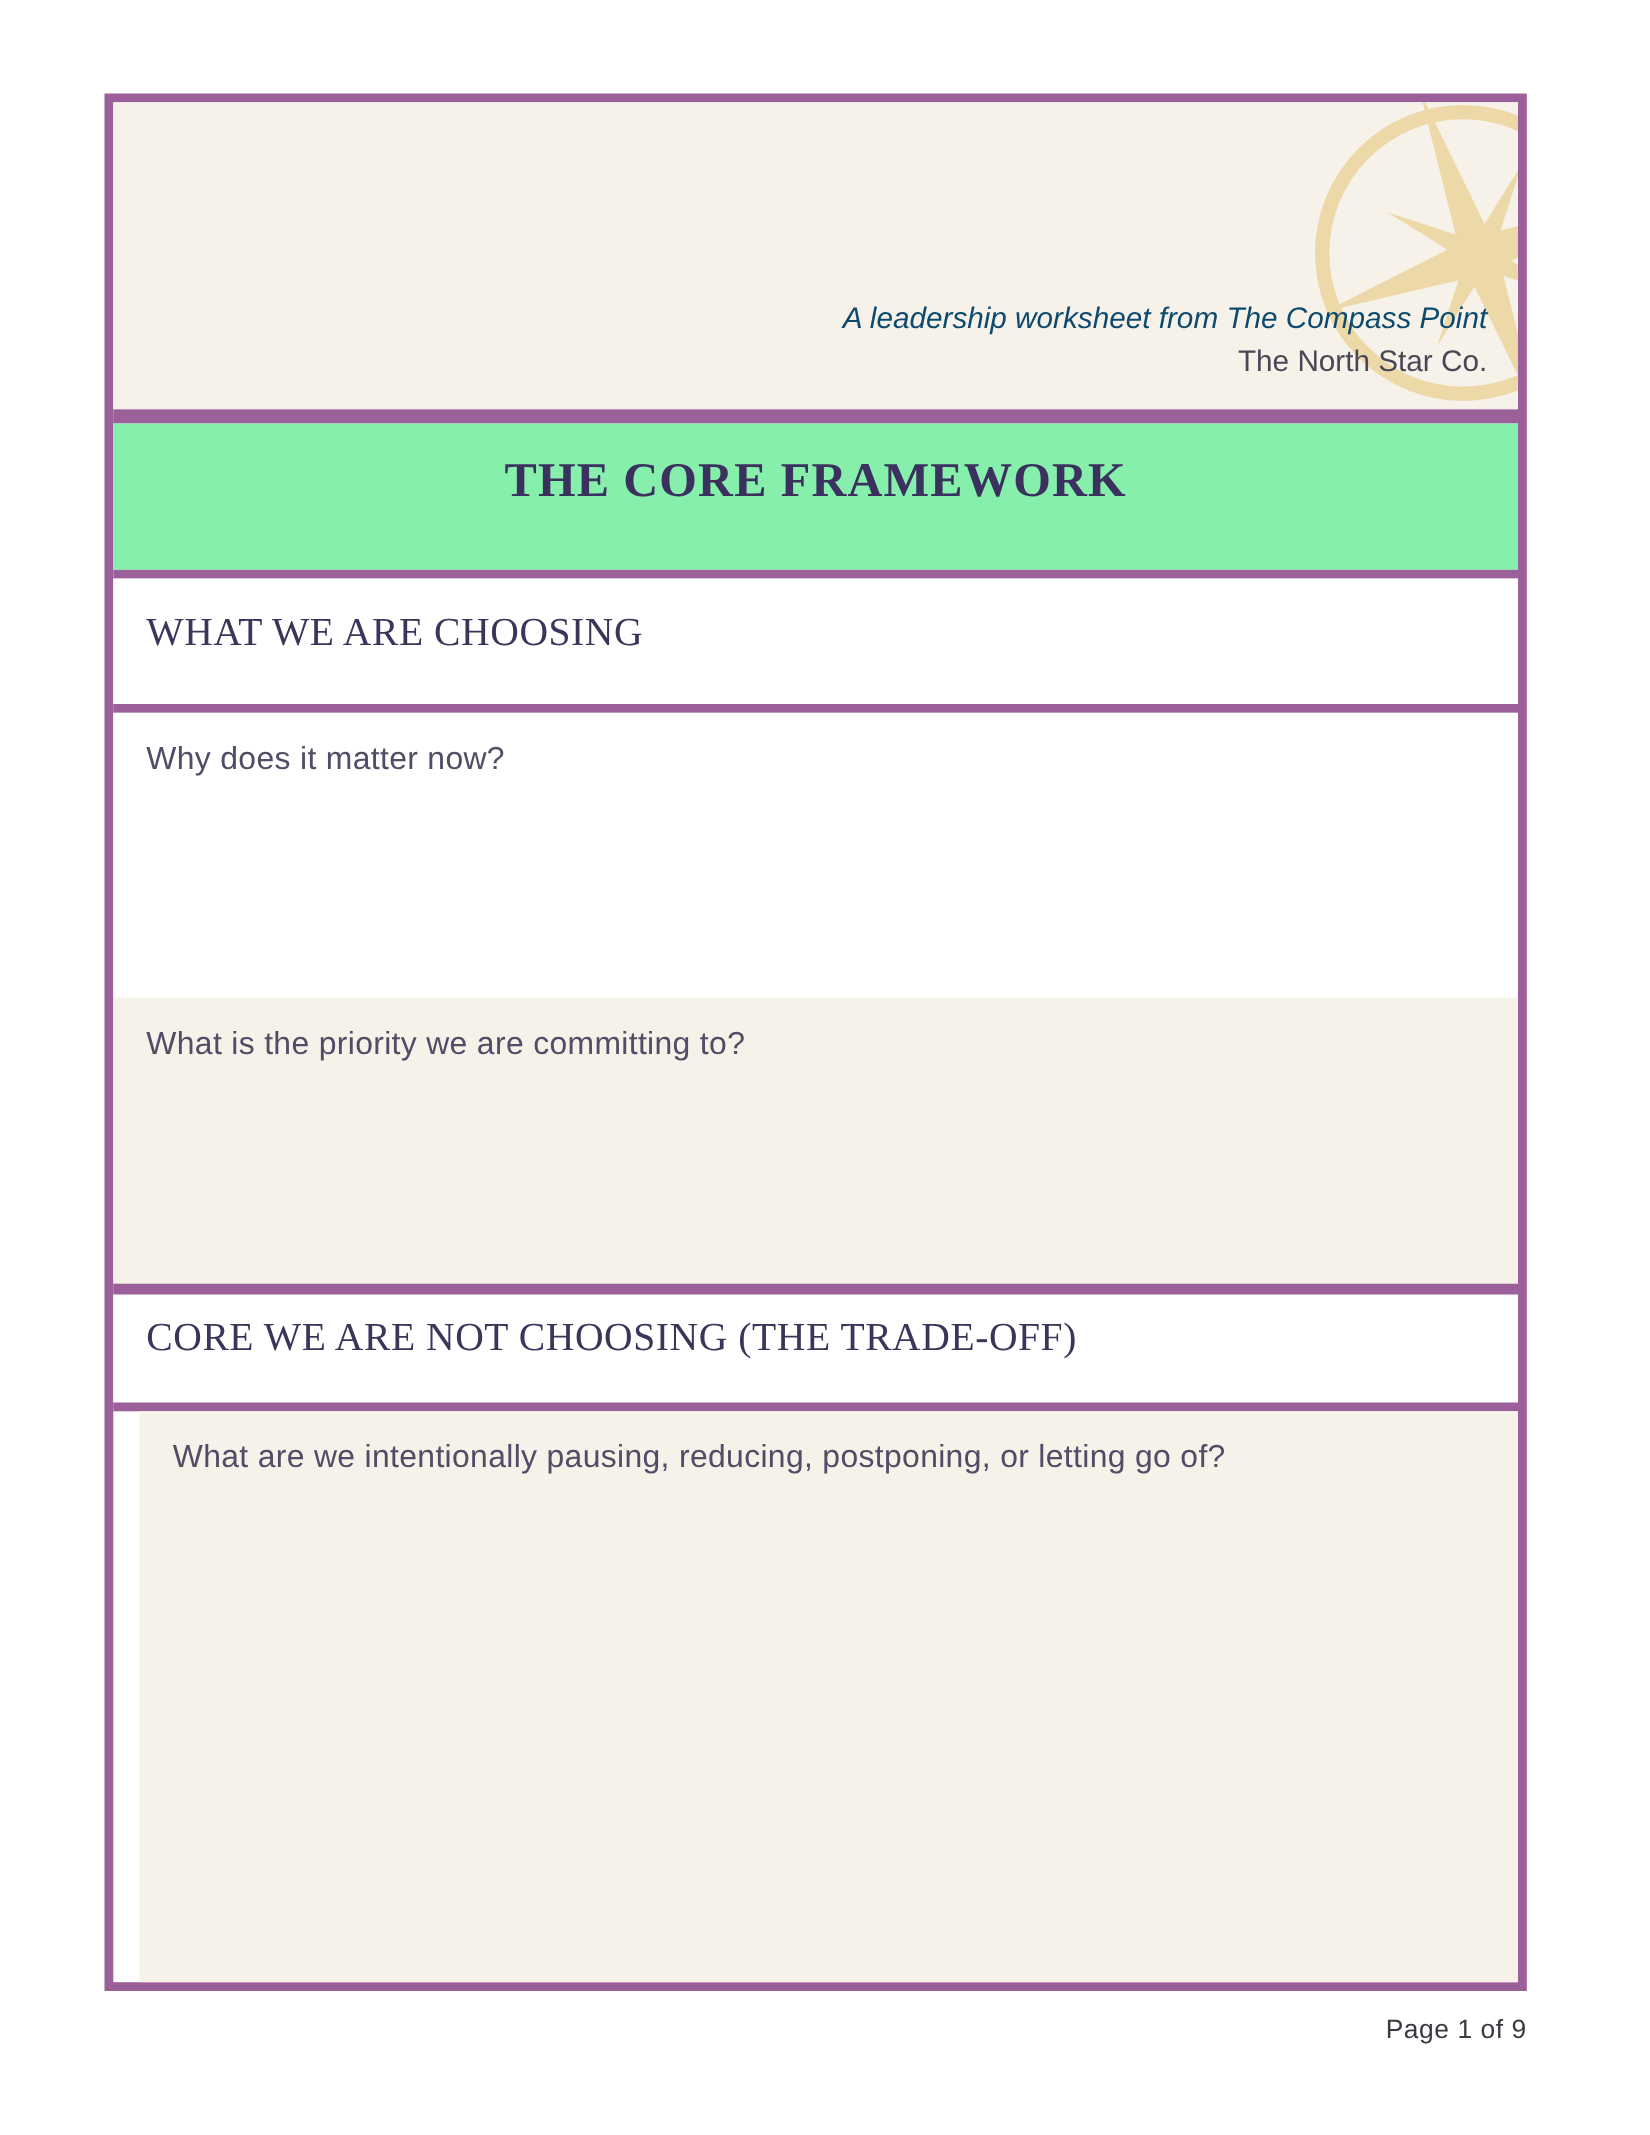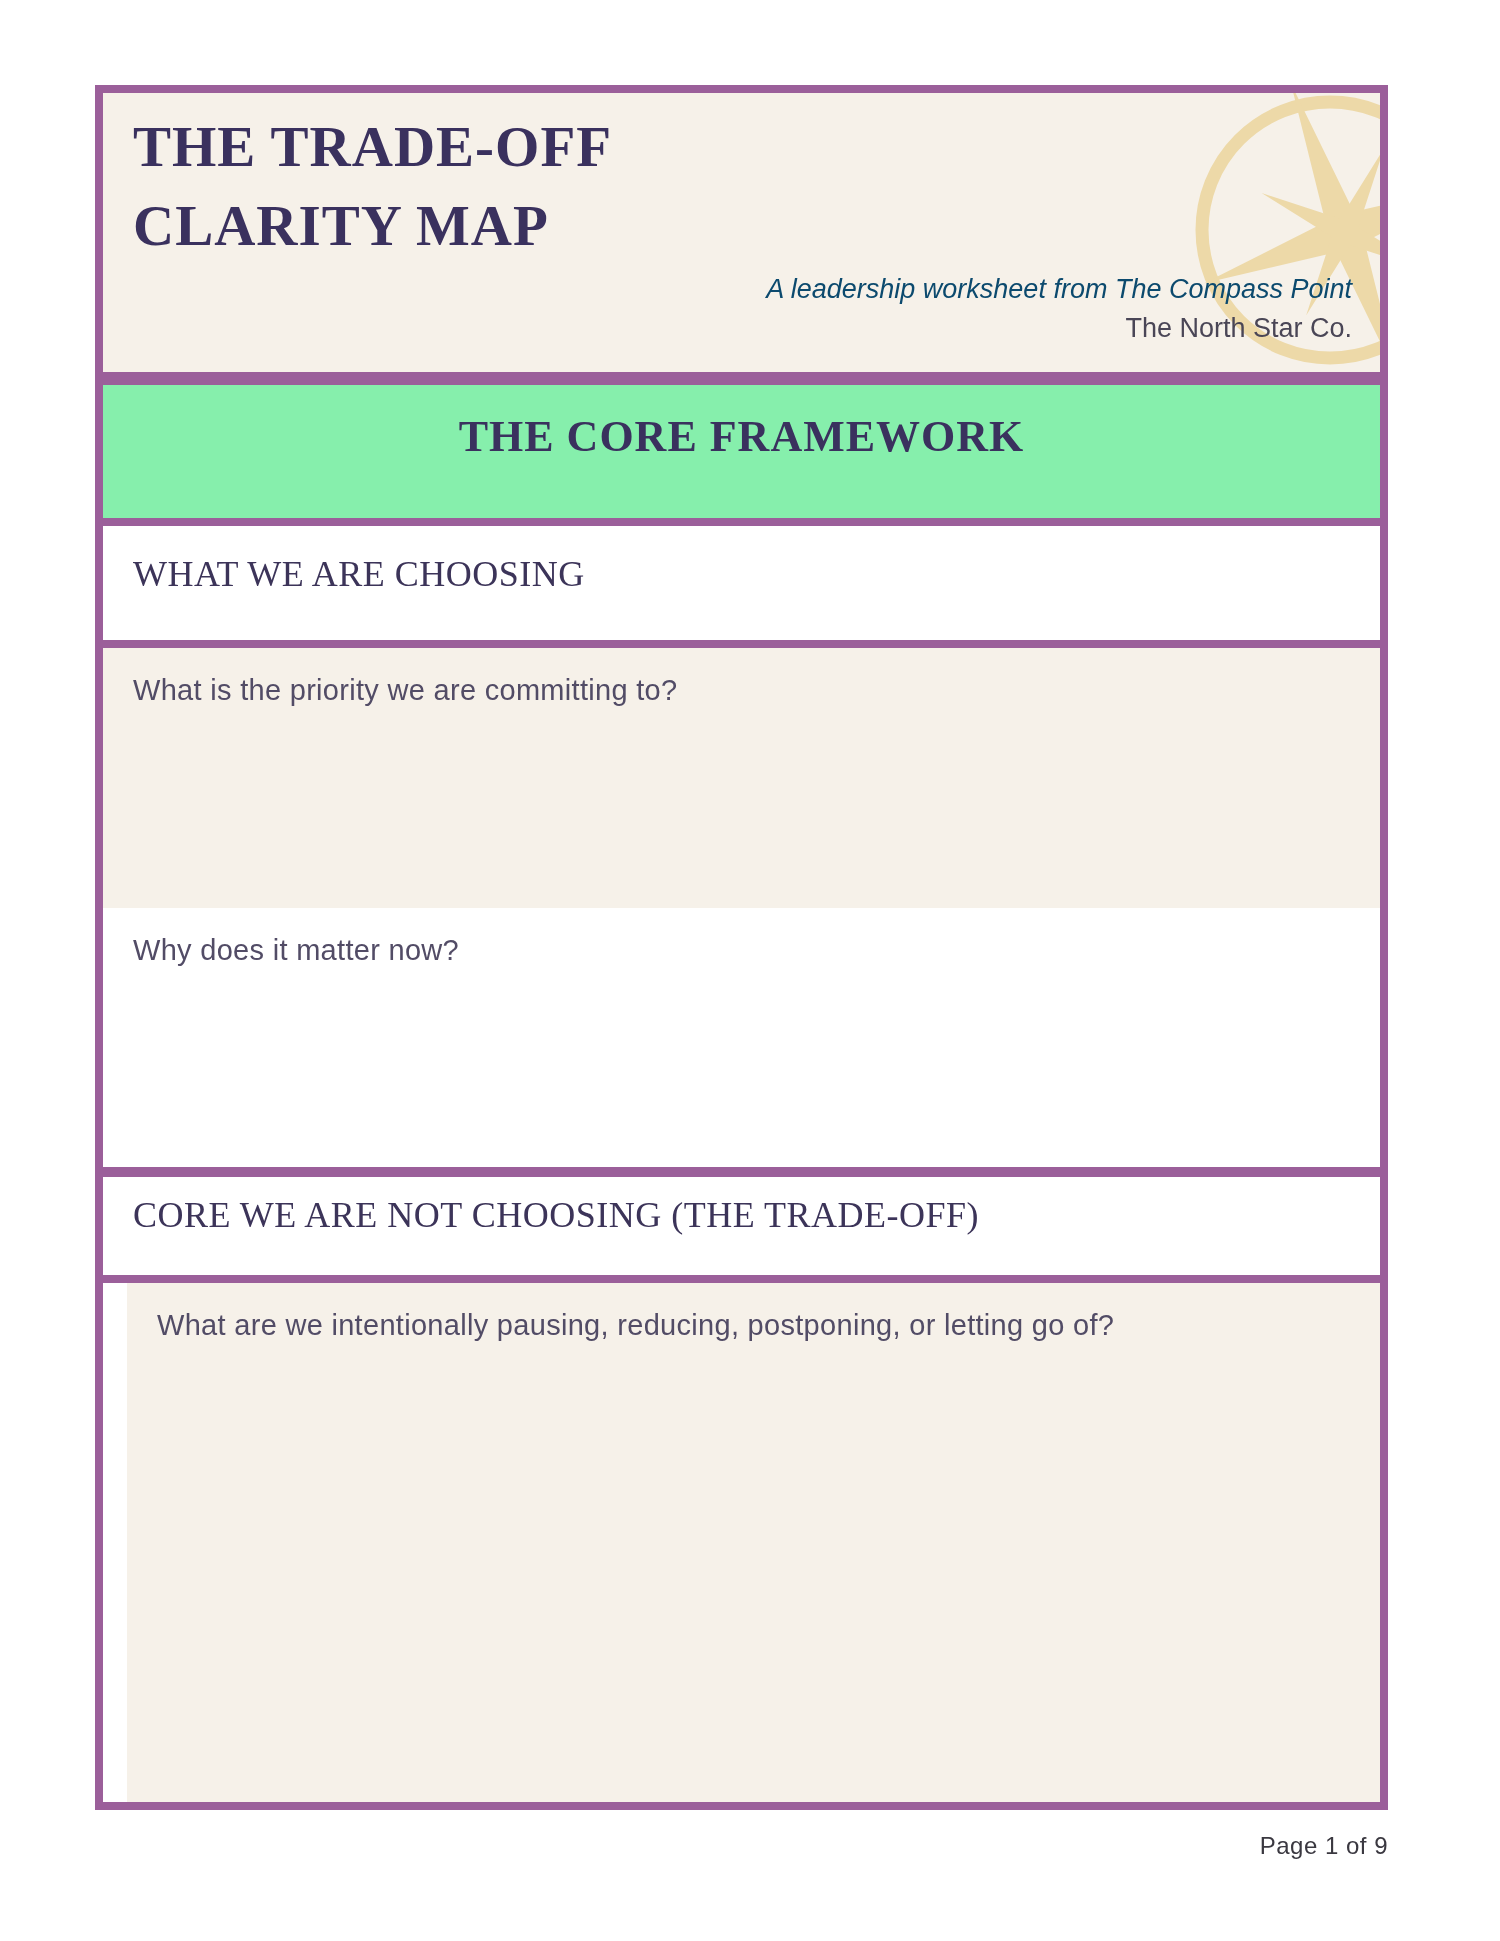--- a/index.html
+++ b/index.html
@@ -84,48 +84,47 @@
   <div class="frame">
 
     <header class="hdr">
       <svg class="compass" width="240" height="279" viewBox="0 0 240 279" aria-hidden="true">
         <circle cx="190" cy="137" r="128" fill="none" stroke="#edd9a8" stroke-width="13"></circle>
         <g transform="translate(205,139) rotate(-20)">
           <path d="M0,-158 L15,-16 L150,0 L15,16 L0,158 L-15,16 L-150,0 L-15,-16 Z" fill="#edd9a8"></path>
           <path d="M0,-92 L10,-10 L92,0 L10,10 L0,92 L-10,10 L-92,0 L-10,-10 Z" transform="rotate(45)" fill="#edd9a8"></path>
         </g>
       </svg>
-      <h1 class="title">THE TRADE-OFF CLARITY MAP</h1>
       <div class="sub">
         <div class="tagline">A leadership worksheet from The Compass Point</div>
         <div class="org">The North Star Co.</div>
       </div>
     </header>
 
     <div class="band"></div>
 
     <section class="core">
       <h2>THE CORE FRAMEWORK</h2>
     </section>
 
     <div class="rule"></div>
 
     <section class="sec-label first">
       <h3>WHAT WE ARE CHOOSING</h3>
     </section>
 
     <div class="rule"></div>
 
-    <div class="q cream h1">
-      <p>What is the priority we are committing to?</p>
+    <div class="q white h2">
+      <p>Why does it matter now?</p>
       <div class="answer"></div>
     </div>
 
-    <div class="q white h2">
-      <p>Why does it matter now?</p>
+    <div class="q cream h1">
+      <p>What is the priority we are committing to?</p>
       <div class="answer"></div>
     </div>
 
 
     <div class="rule mid"></div>
 
     <section class="sec-label second">
       <h3>CORE WE ARE NOT CHOOSING (THE TRADE-OFF)</h3>
     </section>
 

